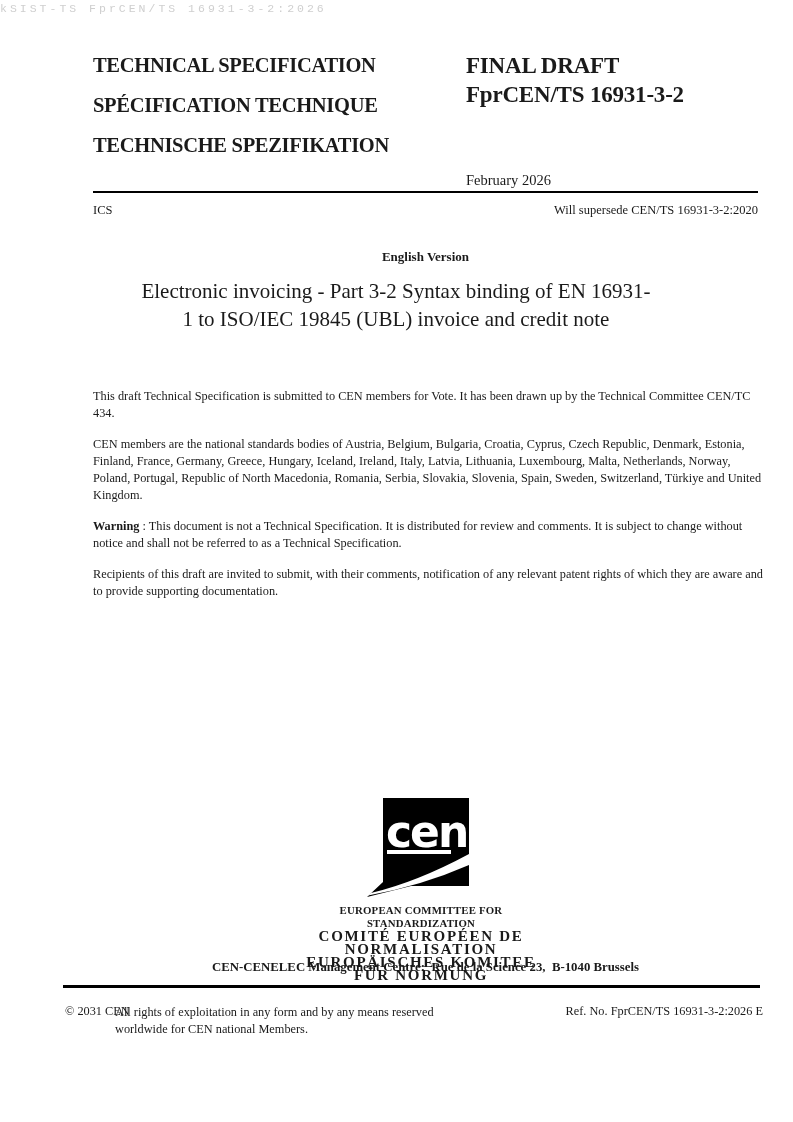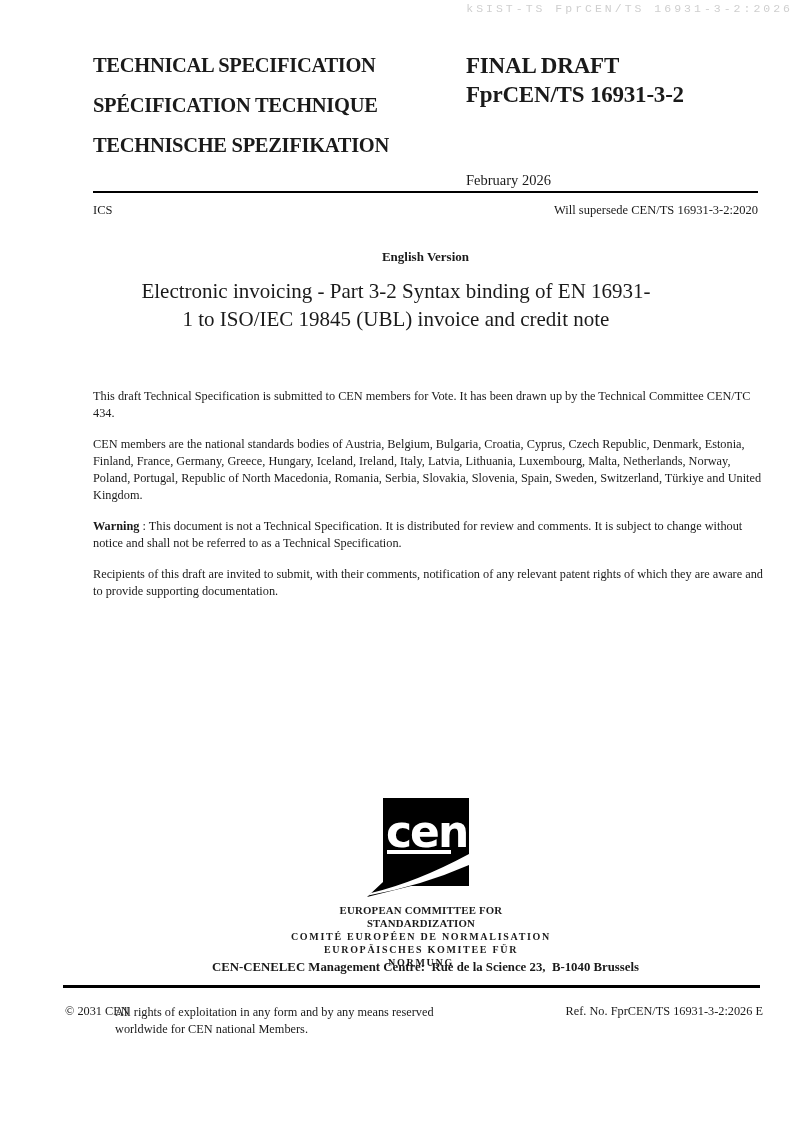--- a/index.html
+++ b/index.html
@@ -8,21 +8,21 @@
   .page {
     position: relative;
     width: 793px;
     height: 1122px;
     background: #ffffff;
     overflow: hidden;
   }
   .watermark {
     position: absolute;
     top: 2px; left: 0; width: 100%;
-    text-align: right;
+    text-align: left;
     font-family: "Liberation Mono", monospace;
     font-size: 11.5px;
     letter-spacing: 3px;
     color: #cfcfcf;
   }
   .masthead-left {
     position: absolute;
     left: 93px; top: 53px;
     font-size: 20.5px;
     letter-spacing: -0.3px;
@@ -88,21 +88,21 @@
     text-align: center;
   }
   .logo-svg { display: block; margin: 0 auto 4px auto; }
   .logo-caption-1 {
     font-size: 10.8px;
     font-weight: bold;
     letter-spacing: 0.2px;
     line-height: 13px;
   }
   .logo-caption-2, .logo-caption-3 {
-    font-size: 10px;
+    font-size: 15px;
     font-weight: 600;
     letter-spacing: 1.7px;
     line-height: 13px;
   }
   .mgmt-centre {
     position: absolute;
     left: 93px; top: 960px;
     width: 665px;
     text-align: center;
     font-size: 12.8px;

